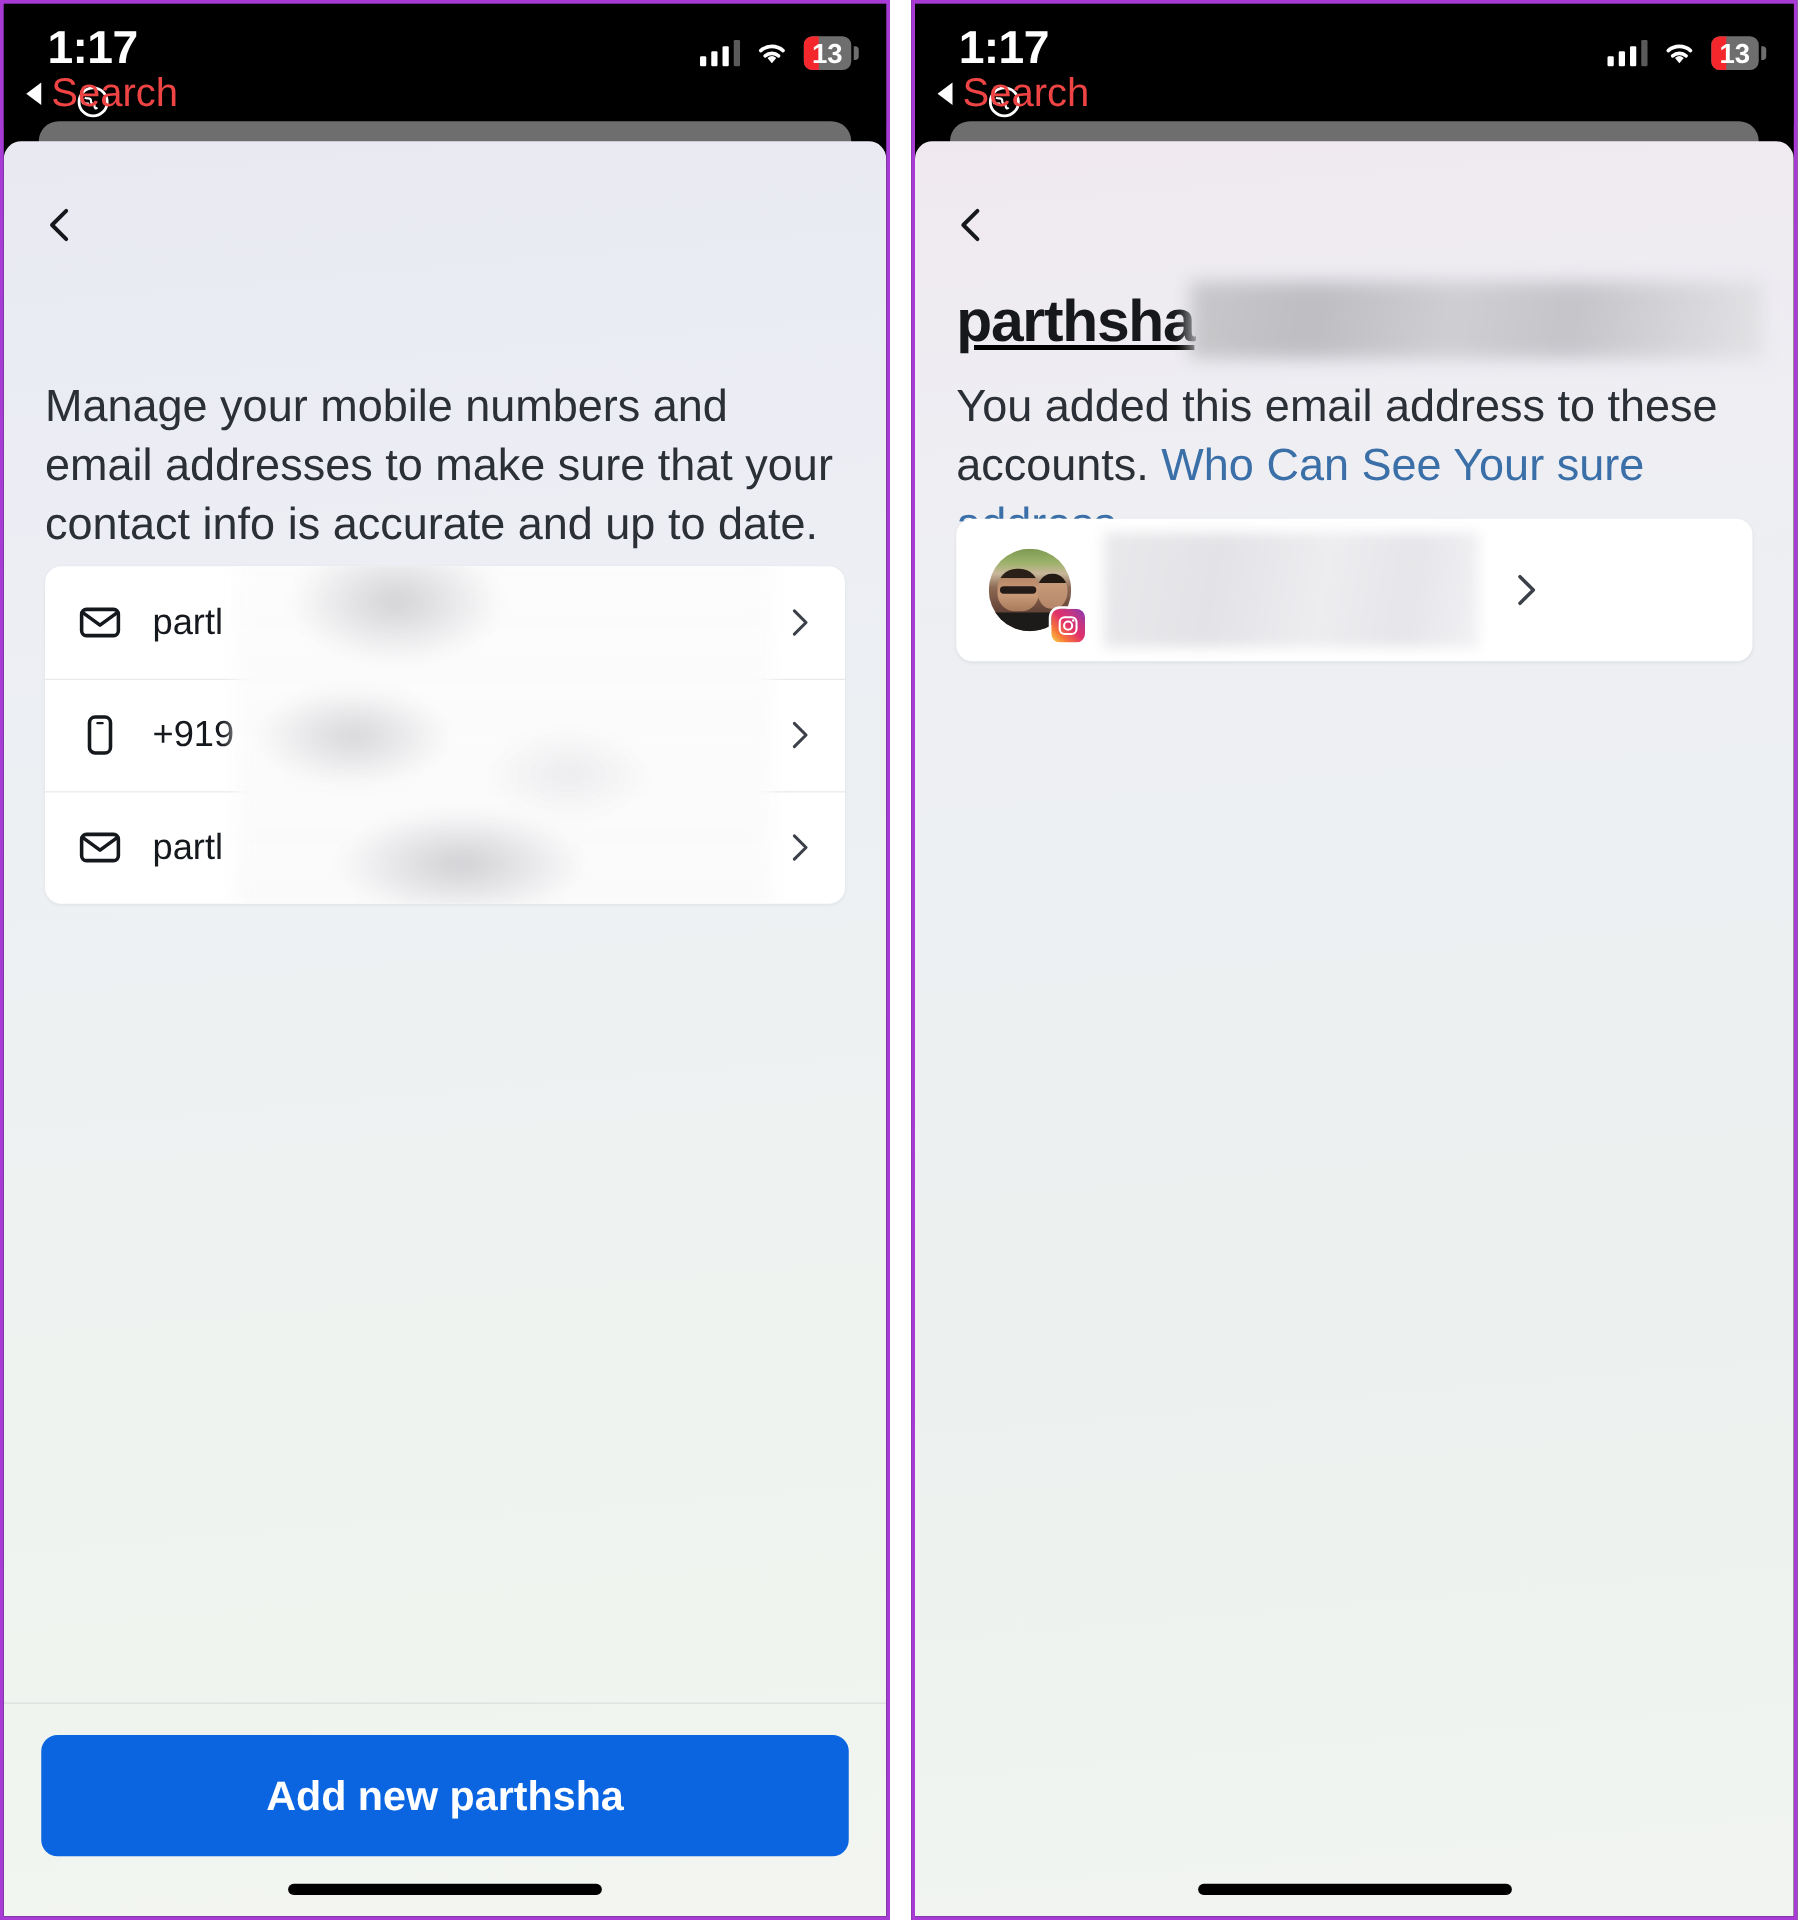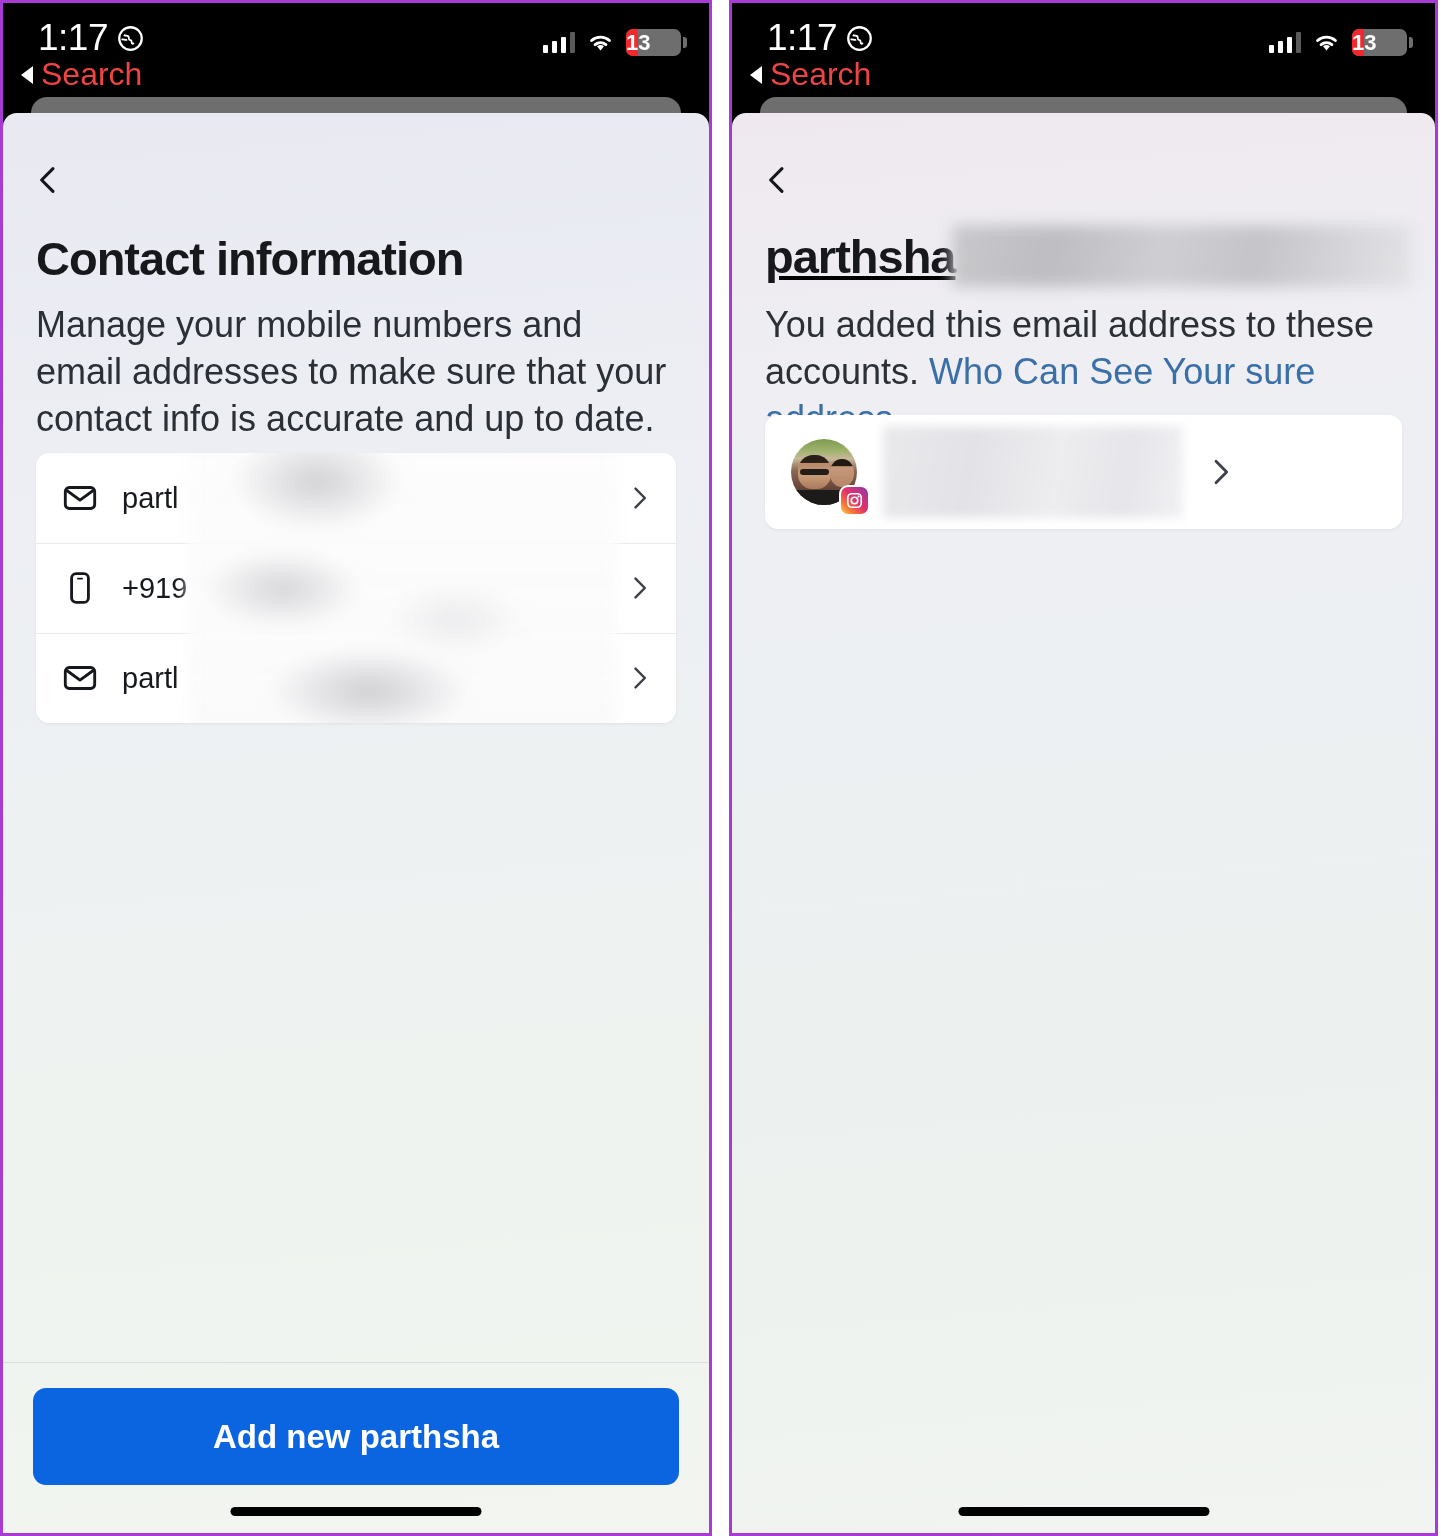--- a/index.html
+++ b/index.html
@@ -21,40 +21,40 @@
     flex:0 0 auto;
   }
   .panel-left  { width:712px; }
   .gap         { width:17px; flex:0 0 auto; background:#fff; }
   .panel-right { width:709px; }
 
   
   .statusbar { position:relative; height:97px; background:#000; color:#fff; }
   .sb-time {
     position:absolute; left:35px; top:14px;
-    font-size:37px; font-weight:400; letter-spacing:-0.5px;
-    display:flex; align-items:center; gap:9px;
+    font-size:37px; font-weight:700; letter-spacing:-0.5px;
+    display:flex; align-items:center; gap:9px;flex-direction:column;
   }
   .globe-icon { display:inline-block; width:27px; height:27px; }
   .sb-right {
     position:absolute; right:22px; top:26px;
     display:flex; align-items:center; gap:11px;
   }
   .bars { display:flex; align-items:flex-end; gap:3.5px; height:21px; }
   .bars i { display:block; width:5.5px; background:#fff; border-radius:1px; }
   .bars i:nth-child(1){ height:8px; }
   .bars i:nth-child(2){ height:12px; }
   .bars i:nth-child(3){ height:16px; }
   .bars i:nth-child(4){ height:21px; background:#5a5a5a; }
   .wifi-icon { width:29px; height:22px; }
   .battery { position:relative; display:flex; align-items:center; }
   .batt-body {
-    width:55px; height:27px; border-radius:7px;
+    width:38px; height:27px; border-radius:7px;
     background:#6e6e6e; position:relative; overflow:hidden;
-    display:flex; align-items:center; justify-content:flex-start;
+    display:flex; align-items:center; justify-content:flex-end;
   }
   .batt-fill { position:absolute; left:0; top:0; bottom:0; width:12px; background:#f3272c; }
   .batt-num {
     position:relative; z-index:2; color:#fff;
     font-size:22px; font-weight:700; padding-right:7px; line-height:1;
   }
   .batt-cap { width:4px; height:11px; background:#6e6e6e; border-radius:0 3px 3px 0; margin-left:2px; }
 
   .sb-back {
     position:absolute; left:18px; top:53px;
@@ -279,21 +279,20 @@
     </div>
 
     <div class="card-strip"></div>
 
     <div class="sheet">
 
       <svg class="back-chevron" viewBox="0 0 24 24">
         <path d="M15.5 4L7.5 12l8 8" fill="none" stroke="#16181c" stroke-width="2.2" stroke-linecap="round" stroke-linejoin="round"></path>
       </svg>
 
-      <div class="page-title">Contact information</div>
       <div class="page-sub">Manage your mobile numbers and email addresses to make sure that your contact info is accurate and up to date.</div>
 
       <div class="list-card">
 
         <div class="list-row">
           <span class="row-icon">
             <svg viewBox="0 0 24 24" width="36" height="36">
               <rect x="2.2" y="5" width="19.6" height="14" rx="2.6" fill="none" stroke="#15181d" stroke-width="1.9"></rect>
               <path d="M3.2 7l8.8 6.4L20.8 7" fill="none" stroke="#15181d" stroke-width="1.9" stroke-linecap="round" stroke-linejoin="round"></path>
             </svg>

